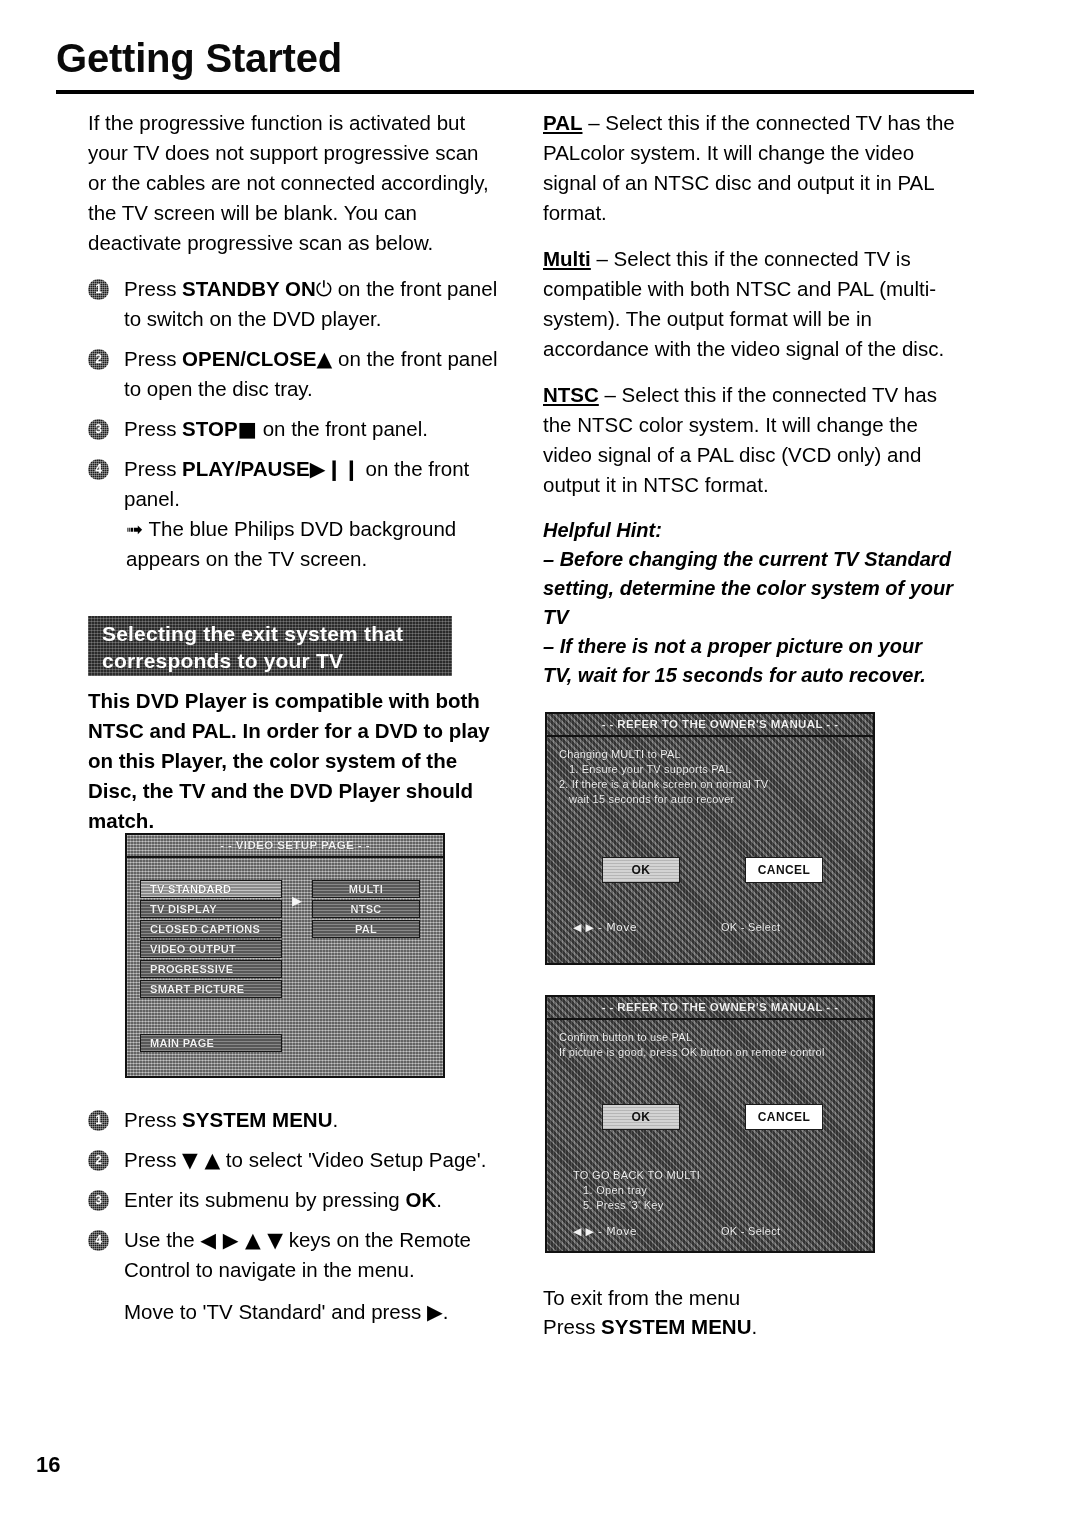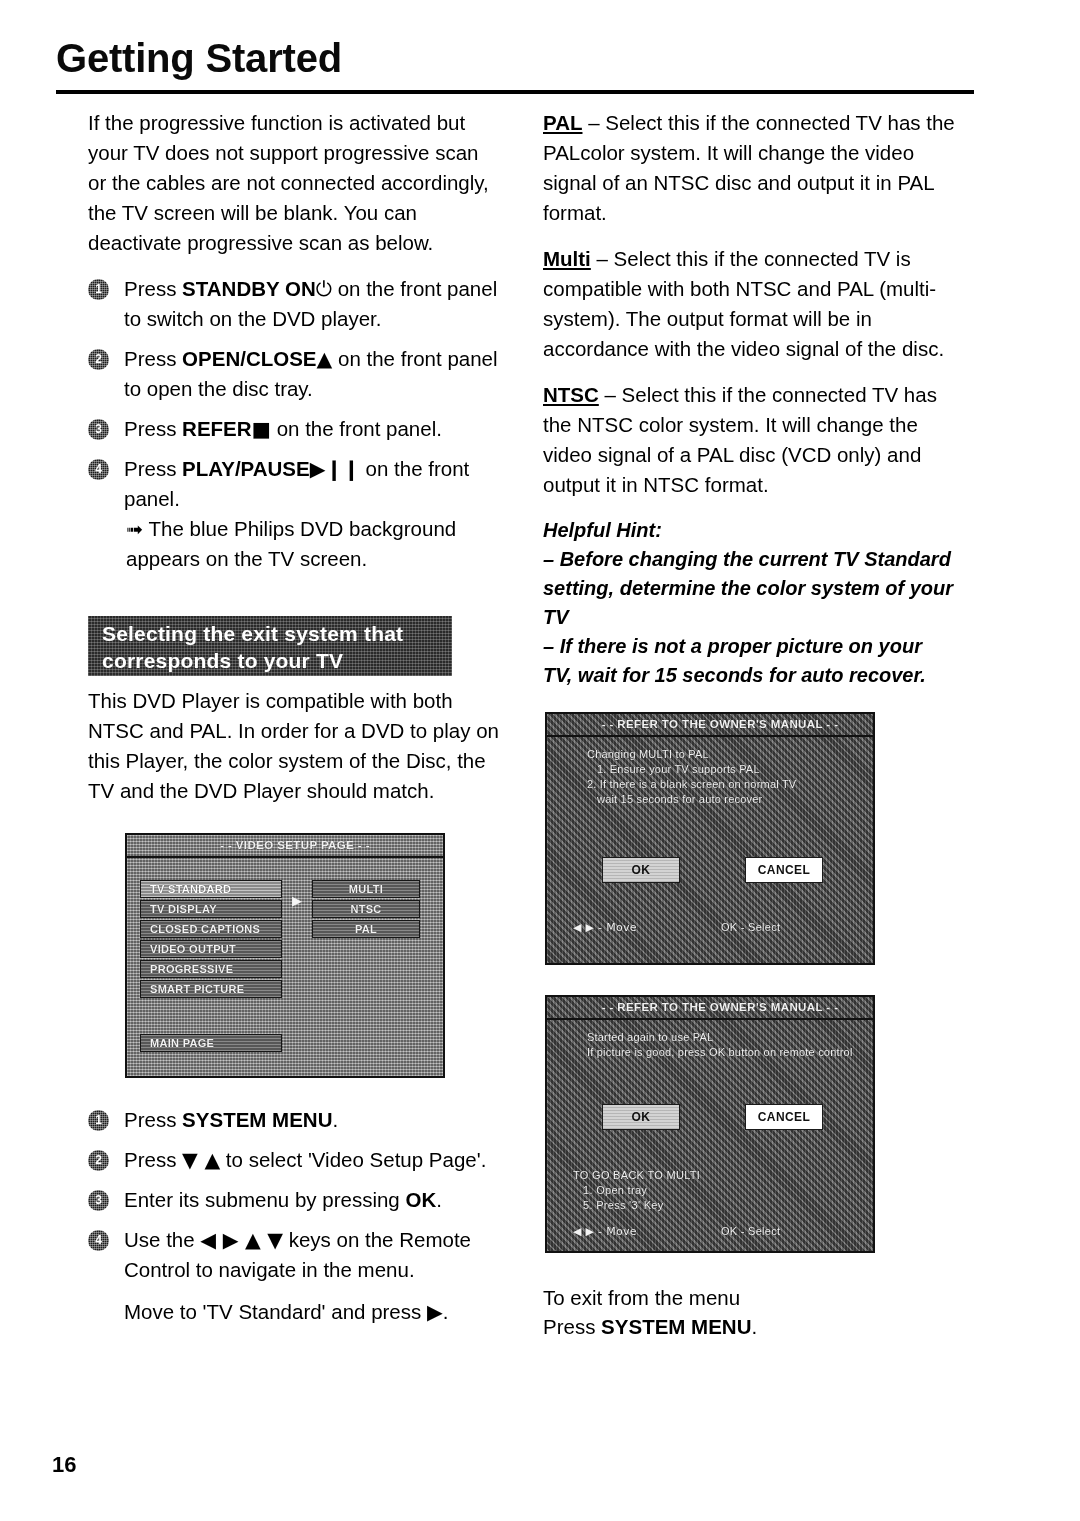--- a/index.html
+++ b/index.html
@@ -189,21 +189,20 @@
 
   
   .tv-lines {
     position: absolute;
     left: 12px;
     top: 10px;
     font-size: 11px;
     line-height: 15px;
     letter-spacing: .2px;
     text-shadow: 0 0 1px rgba(0,0,0,.85);
-    padding-left: 28px;
   }
   .tv-lines .indent1 { padding-left: 10px; }
   .tv-btn {
     position: absolute;
     box-sizing: border-box;
     width: 78px;
     height: 26px;
     line-height: 24px;
     text-align: center;
     font-size: 12px;
@@ -240,21 +239,21 @@
     left: 543px;
     top: 1283px;
     width: 412px;
     font-size: 20.5px;
     line-height: 29px;
   }
   #exit-block .heading { font-weight: normal; }
 
   #page-number {
     position: absolute;
-    left: 52px;
+    left: 36px;
     top: 1452px;
     font-size: 22px;
     font-weight: bold;
     text-align: center;
   }
 </style>
 </head>
 <body>
 
 <div id="page-title">Getting Started</div>
@@ -268,39 +267,39 @@
     <li class="step">
       <span class="step-bullet">1</span>
       <span>Press </span><b>STANDBY ON</b><span class="glyph">⏻</span><span> on the front panel to switch on the DVD player.</span>
     </li>
     <li class="step">
       <span class="step-bullet">2</span>
       <span>Press </span><b>OPEN/CLOSE</b><span class="glyph">▲</span><span> on the front panel to open the disc tray.</span>
     </li>
     <li class="step">
       <span class="step-bullet">3</span>
-      <span>Press </span><b>REFER</b><span class="glyph">■</span><span> on the front panel.</span>
+      <span>Press </span><b>STOP</b><span class="glyph">■</span><span> on the front panel.</span>
     </li>
     <li class="step">
       <span class="step-bullet">4</span>
       <span>Press </span><b>PLAY/PAUSE</b><span class="glyph">▶❙❙</span><span> on the front panel.</span>
       <div class="sub-note">
         <span class="glyph">➟</span>
         <span>The blue Philips DVD background appears on the TV screen.</span>
       </div>
     </li>
   </ul>
 </div>
 
 <div id="section-banner">
   <div>Selecting the exit system that</div>
   <div>corresponds to your TV</div>
 </div>
 
-<div class="column" style="top:686px; left:88px;">
+<div class="column" style="top:686px; left:88px;font-weight:bold;">
   <p class="body-text">This DVD Player is compatible with both NTSC and PAL. In order for a DVD to play on this Player, the color system of the Disc, the TV and the DVD Player should match.</p>
 </div>
 
 <div class="tv-screen" style="left:125px; top:833px; width:320px; height:245px;">
   <div class="tv-titlebar">- - VIDEO SETUP PAGE - -</div>
   <div class="tv-body" style="height:222px;">
     <div class="menu-col" style="left:13px; top:22px;">
       <div class="menu-chip wide selected">TV STANDARD</div>
       <div class="menu-chip wide">TV DISPLAY</div>
       <div class="menu-chip wide">CLOSED CAPTIONS</div>
@@ -373,21 +372,21 @@
     <div class="tv-hints" style="left:26px; top:184px;">
       <span class="glyph">◀ ▶  - Move</span><span class="spacer"></span><span>OK - Select</span>
     </div>
   </div>
 </div>
 
 <div class="tv-screen dark" style="left:545px; top:995px; width:330px; height:258px;">
   <div class="tv-titlebar">- - REFER TO THE OWNER'S MANUAL - -</div>
   <div class="tv-body" style="height:235px;">
     <div class="tv-lines">
-      <div>Started again to use PAL</div>
+      <div>Confirm button to use PAL</div>
       <div>If picture is good, press OK button on remote control</div>
     </div>
     <div class="tv-btn ok" style="left:55px; top:84px;">OK</div>
     <div class="tv-btn cancel" style="left:198px; top:84px;">CANCEL</div>
     <div class="tv-backto" style="left:26px; top:148px;">
       <div>TO GO BACK TO MULTI</div>
       <div class="indent1">1. Open tray</div>
       <div class="indent1">5. Press '3' Key</div>
     </div>
     <div class="tv-hints" style="left:26px; top:205px;">

